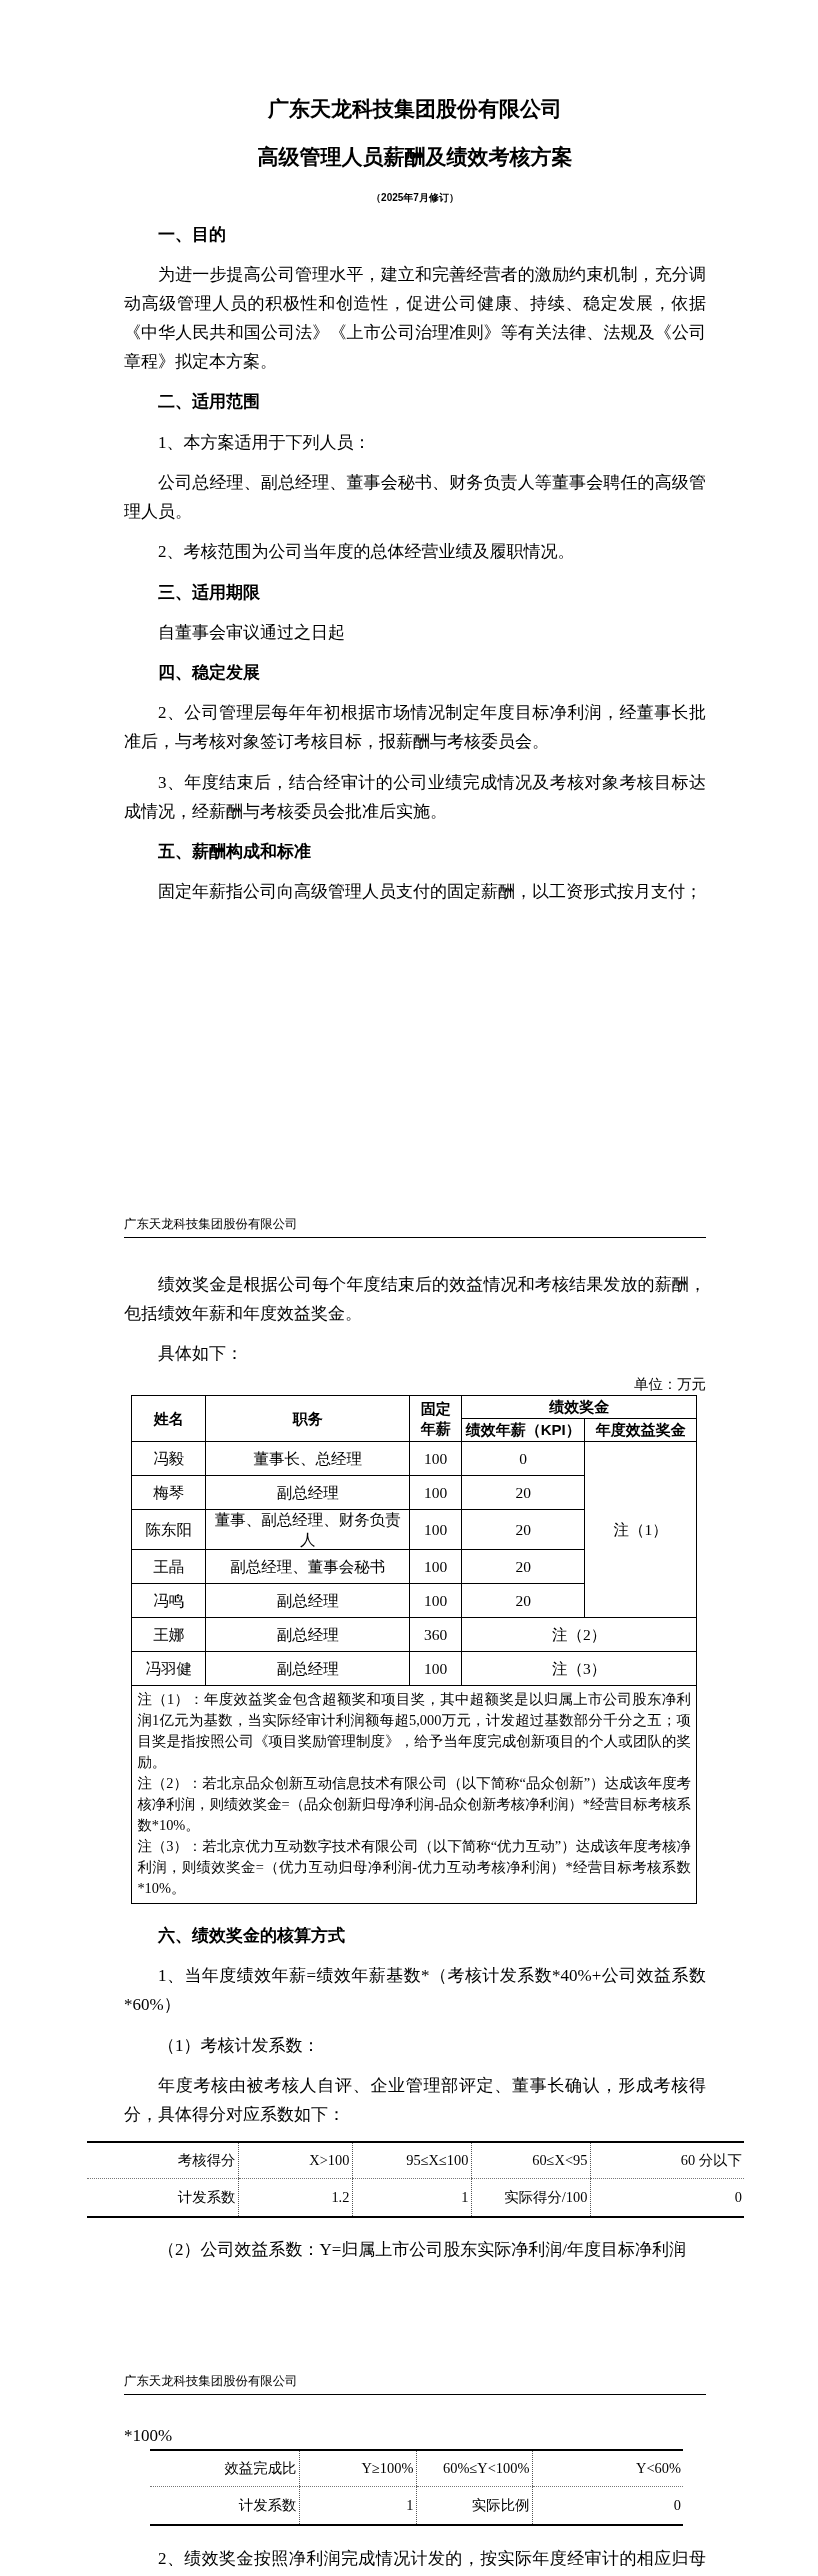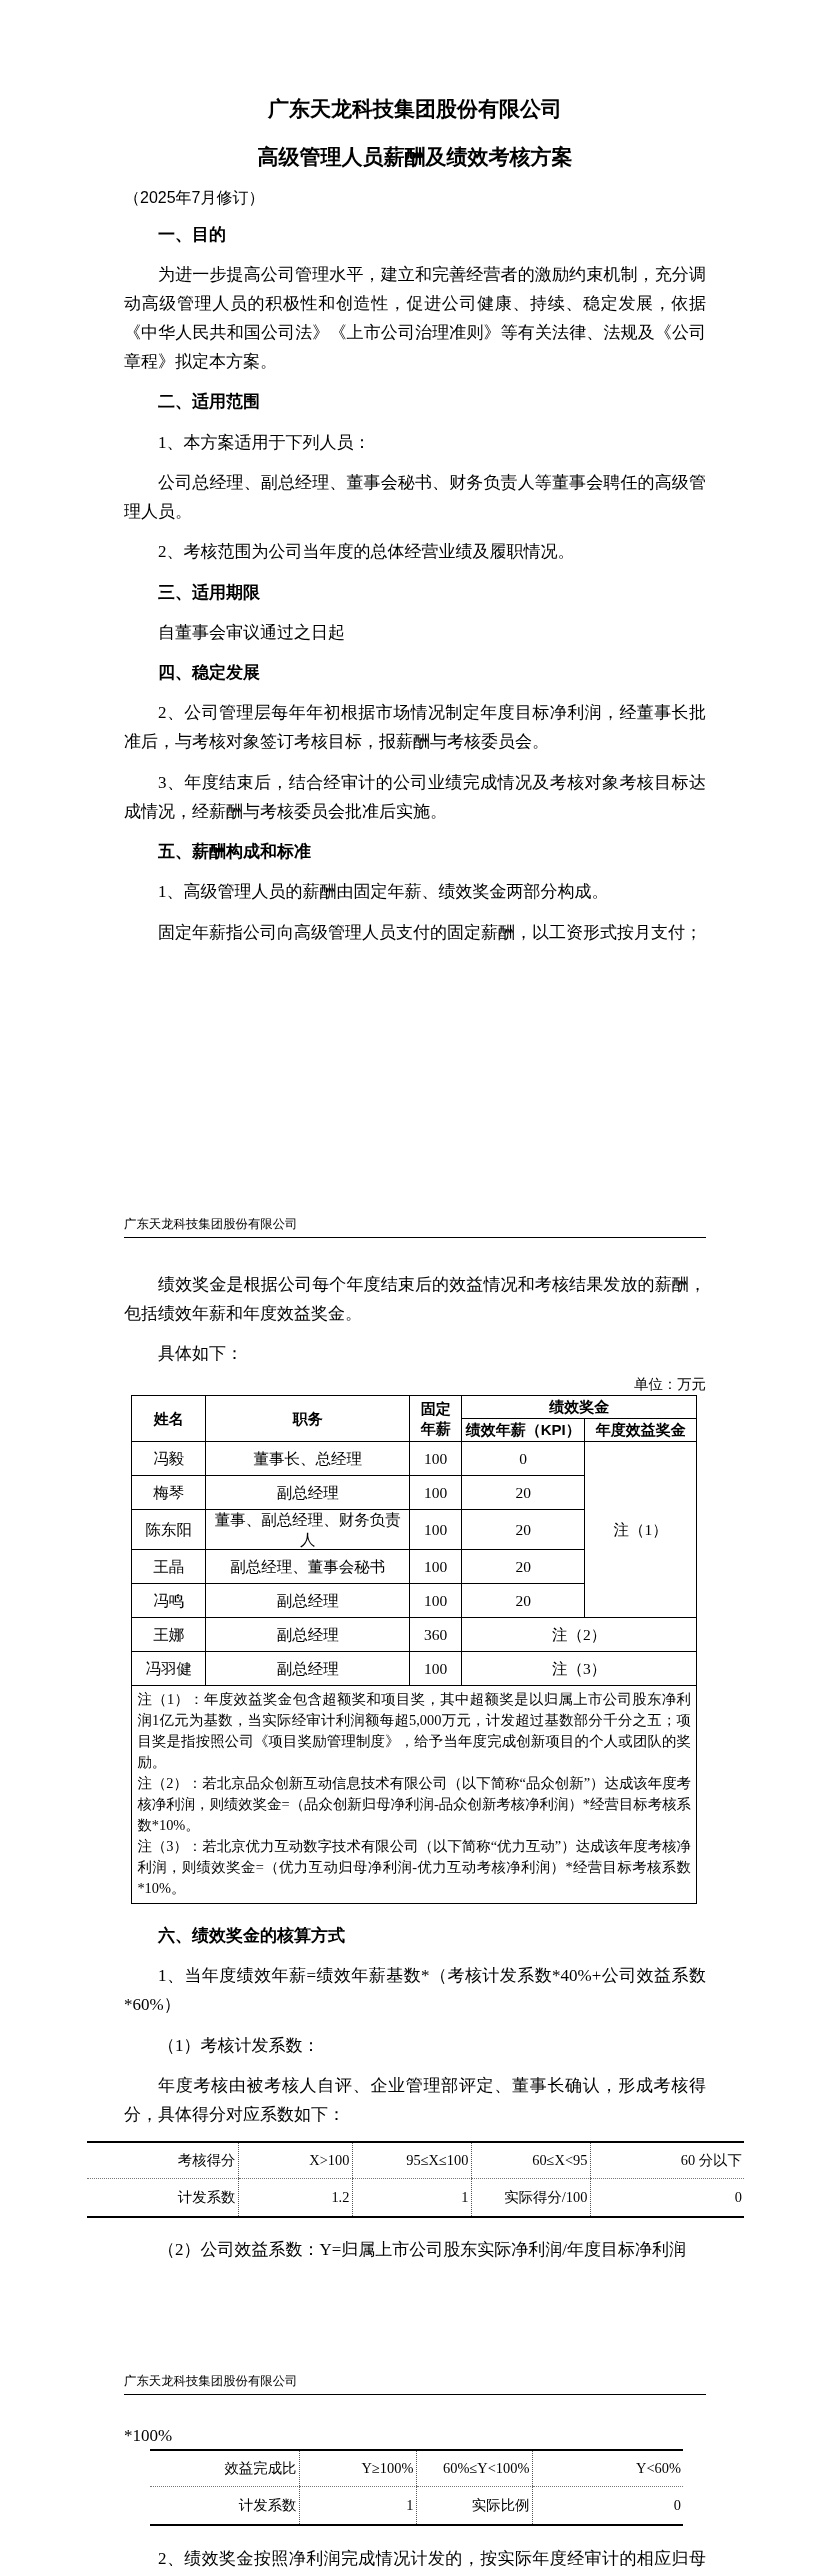--- a/index.html
+++ b/index.html
@@ -33,24 +33,24 @@
   .title-sub {
     margin: 15.5px 0 0 0;
     text-align: center;
     font-family: "Liberation Sans", "DejaVu Sans", sans-serif;
     font-weight: bold;
     font-size: 21px;
     line-height: 32px;
   }
   .revision {
     margin: 14.4px 0 0 0;
-    text-align: left;
-    font-family: "Liberation Sans", "DejaVu Sans", sans-serif;
-    font-weight: normal;
-    font-size: 16px;
+    text-align: center;
+    font-family: "Liberation Sans", "DejaVu Sans", sans-serif;
+    font-weight: bold;
+    font-size: 10px;
     line-height: 21.6px;
   }
   
   p.body, h3.hd {
     margin: 11.3px 0 0 0;
     font-size: 17px;
     line-height: 29px;
     text-align: justify;
     text-indent: 34px;
     font-weight: normal;
@@ -160,21 +160,20 @@
     <p class="body">2、考核范围为公司当年度的总体经营业绩及履职情况。</p>
 
     <h3 class="hd">三、适用期限</h3>
     <p class="body">自董事会审议通过之日起</p>
 
     <h3 class="hd">四、稳定发展</h3>
     <p class="body">2、公司管理层每年年初根据市场情况制定年度目标净利润，经董事长批准后，与考核对象签订考核目标，报薪酬与考核委员会。</p>
     <p class="body">3、年度结束后，结合经审计的公司业绩完成情况及考核对象考核目标达成情况，经薪酬与考核委员会批准后实施。</p>
 
     <h3 class="hd">五、薪酬构成和标准</h3>
-    <p class="body">1、高级管理人员的薪酬由固定年薪、绩效奖金两部分构成。</p>
     <p class="body">固定年薪指公司向高级管理人员支付的固定薪酬，以工资形式按月支付；</p>
   </section>
 
   <section class="page page2">
     <div class="page-header">广东天龙科技集团股份有限公司</div>
     <div class="header-rule"></div>
 
     <p class="body" style="margin-top:32px">绩效奖金是根据公司每个年度结束后的效益情况和考核结果发放的薪酬，包括绩效年薪和年度效益奖金。</p>
     <p class="body">具体如下：</p>
     <div class="unit-note">单位：万元</div>

